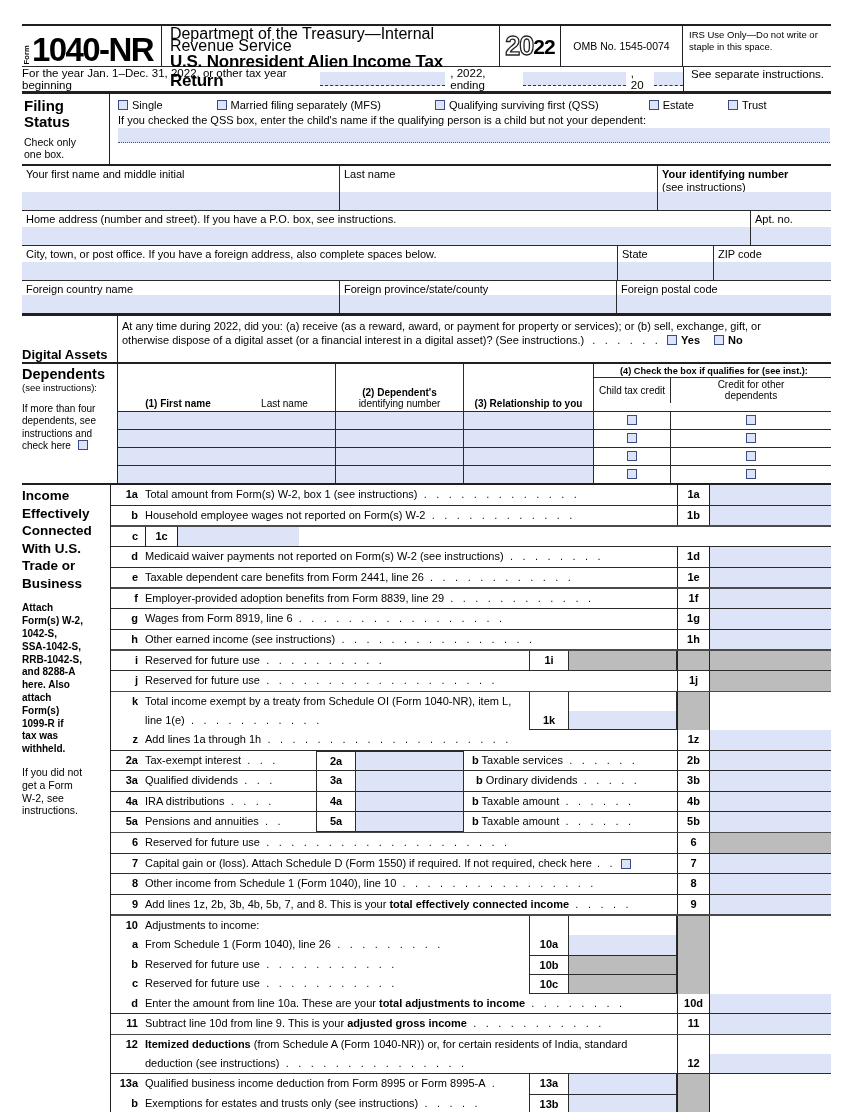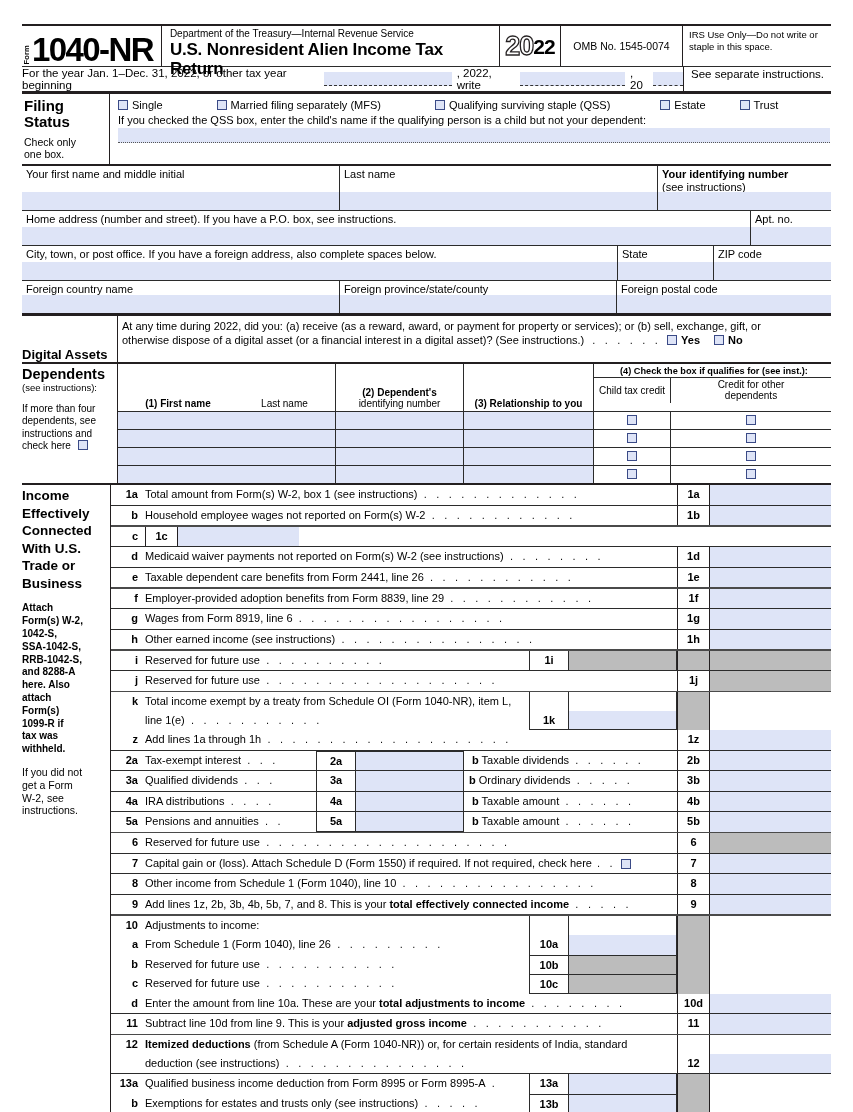--- a/index.html
+++ b/index.html
@@ -37,21 +37,21 @@
     display: flex; align-items: flex-end; padding-right: 8px;
     border-right: 1.6px solid #231f20;
   }
   .form-word {
     writing-mode: vertical-rl; transform: rotate(180deg);
     font-size: 7.5px; font-weight: bold; letter-spacing: .2px;
     margin-bottom: 2px; margin-right: 1px;
   }
   .form-num { font-size: 33px; font-weight: bold; letter-spacing: -1.6px; line-height: 33px; }
   .hdr-mid { flex: 1; padding: 2px 0 0 8px; }
-  .dept { font-size: 10px; line-height: 12px; }
+  .dept { font-size: 16px; line-height: 12px; }
   .ttl  { font-size: 17px; font-weight: bold; line-height: 19px; letter-spacing: -.2px; }
   .hdr-year {
     width: 62px; display: flex; align-items: center; justify-content: center;
     border-left: 1.6px solid #231f20; border-right: 1.6px solid #231f20;
   }
   .y-out {
     font-size: 27px; font-weight: bold; line-height: 27px;
     color: #fff; -webkit-text-stroke: 1.3px #231f20; letter-spacing: -1px;
   }
   .y-in { font-size: 21px; font-weight: bold; line-height: 27px; letter-spacing: -1px; }
@@ -161,21 +161,21 @@
     <div class="hdr-irs">IRS Use Only—Do not write or staple in this space.</div>
   </div>
 
   <div class="hr-thin"></div>
 
   <div class="row">
     <div style="flex:1">
       <div class="yearline">
         <span>For the year Jan. 1–Dec. 31, 2022, or other tax year beginning</span>
         <span class="ul-fill" style="width:136px;margin:0 5px"></span>
-        <span>, 2022, write</span>
+        <span>, 2022, ending</span>
         <span class="ul-fill" style="width:112px;margin:0 5px"></span>
         <span>, 20</span>
         <span class="ul-fill" style="width:32px;margin:0 0 0 5px"></span>
       </div>
     </div>
     <div class="sep-instr">See separate instructions.</div>
   </div>
 
   <div class="hr-thick"></div>
 
@@ -186,21 +186,21 @@
       <div class="fs-sub">Check only</div>
       <div class="fs-sub" style="margin-top:0">one box.</div>
     </div>
     <div class="fs-right">
       <div class="fs-opts">
         <span class="cb"></span>
         <span style="margin-right:54px">Single</span>
         <span class="cb"></span>
         <span style="margin-right:54px">Married filing separately (MFS)</span>
         <span class="cb"></span>
-        <span style="margin-right:50px">Qualifying surviving staple (QSS)</span>
+        <span style="margin-right:50px">Qualifying surviving first (QSS)</span>
         <span class="cb"></span>
         <span style="margin-right:34px">Estate</span>
         <span class="cb"></span>
         <span>Trust</span>
       </div>
       <div class="fs-note">If you checked the QSS box, enter the child's name if the qualifying person is a child but not your dependent:</div>
       <div class="fs-field"></div>
     </div>
   </div>
 
@@ -509,32 +509,32 @@
         <div class="ln-key">1z</div>
         <div class="ln-amt fill"></div>
       </div>
       <div class="hr-thin"></div>
 
       <div class="ln">
         <div class="ln-no">2a</div>
         <div class="ln-txt" style="flex:none;width:171px"><span>Tax-exempt interest</span><span class="leader"> . . .</span></div>
         <div class="sub-key" style="border-top:1.4px solid #2b2b2b">2a</div>
         <div class="sub-amt fill" style="border-top:1.4px solid #2b2b2b"></div>
-        <div class="ln-txt" style="flex:1;padding-left:8px"><span class="b">b</span> <span>Taxable dividends</span><span class="leader"> . . . . . .</span></div>
+        <div class="ln-txt" style="flex:1;padding-left:8px"><span class="b">b</span> <span>Taxable services</span><span class="leader"> . . . . . .</span></div>
         <div class="ln-key">2b</div>
         <div class="ln-amt fill"></div>
       </div>
       <div class="hr-thin"></div>
 
       <div class="ln">
         <div class="ln-no">3a</div>
         <div class="ln-txt" style="flex:none;width:171px"><span>Qualified dividends</span><span class="leader"> . . .</span></div>
         <div class="sub-key">3a</div>
         <div class="sub-amt fill"></div>
-        <div class="ln-txt" style="flex:1;padding-left:5px"><span class="b">b</span> <span>Ordinary dividends</span><span class="leader"> . . . . .</span></div>
+        <div class="ln-txt" style="flex:1;padding-left:12px"><span class="b">b</span> <span>Ordinary dividends</span><span class="leader"> . . . . .</span></div>
         <div class="ln-key">3b</div>
         <div class="ln-amt fill"></div>
       </div>
       <div class="hr-thin"></div>
 
       <div class="ln">
         <div class="ln-no">4a</div>
         <div class="ln-txt" style="flex:none;width:171px"><span>IRA distributions</span><span class="leader"> . . . .</span></div>
         <div class="sub-key">4a</div>
         <div class="sub-amt fill"></div>

